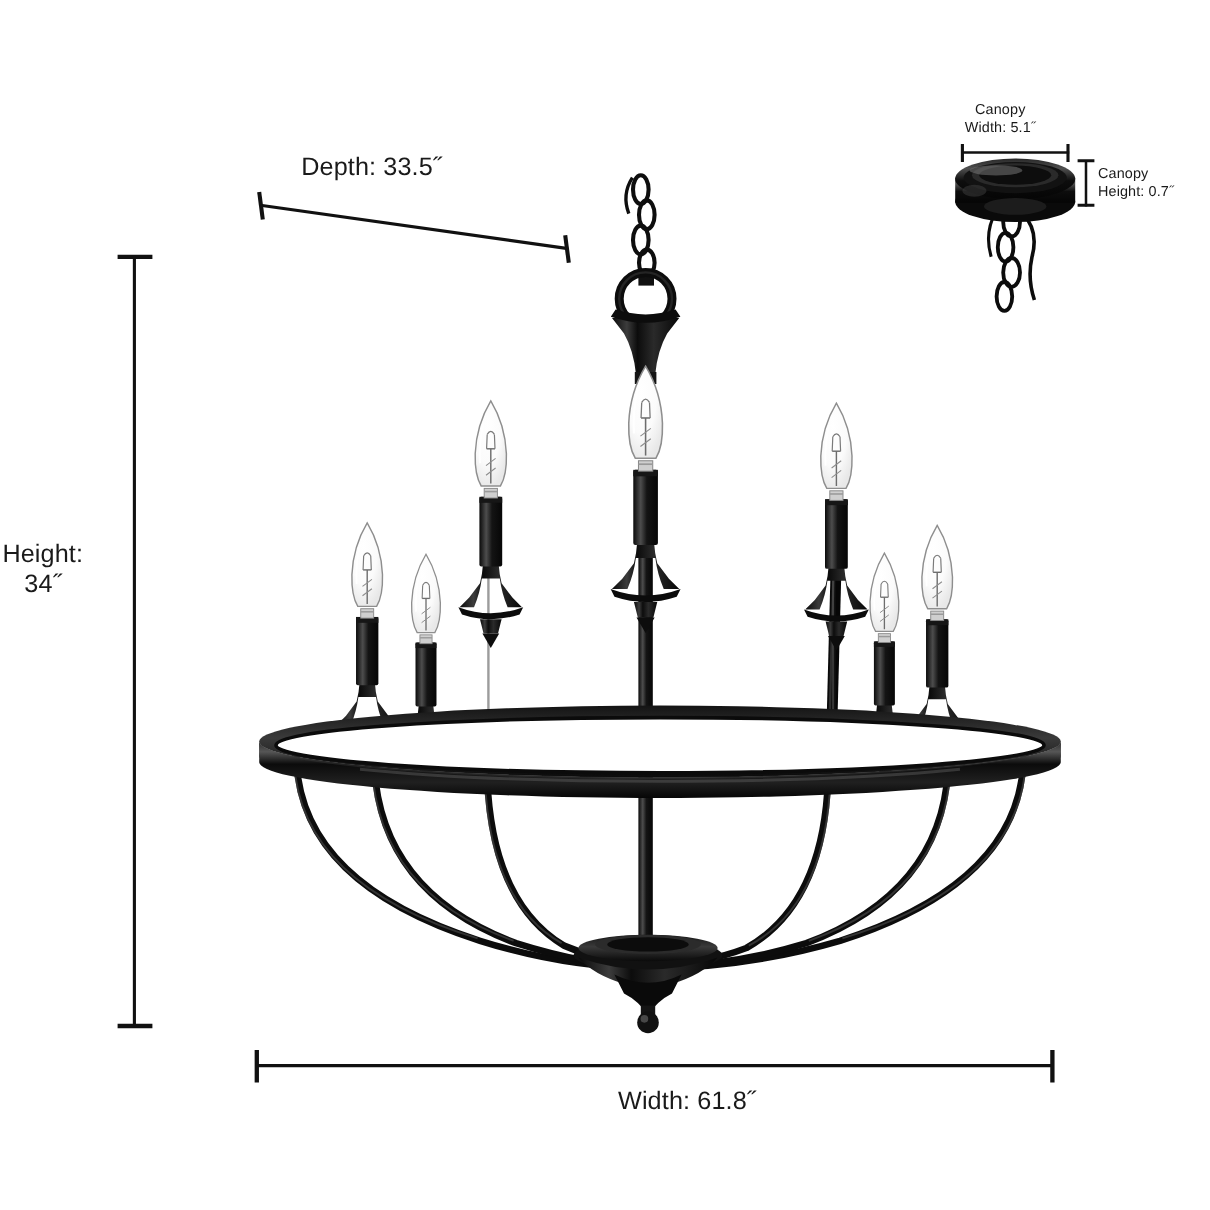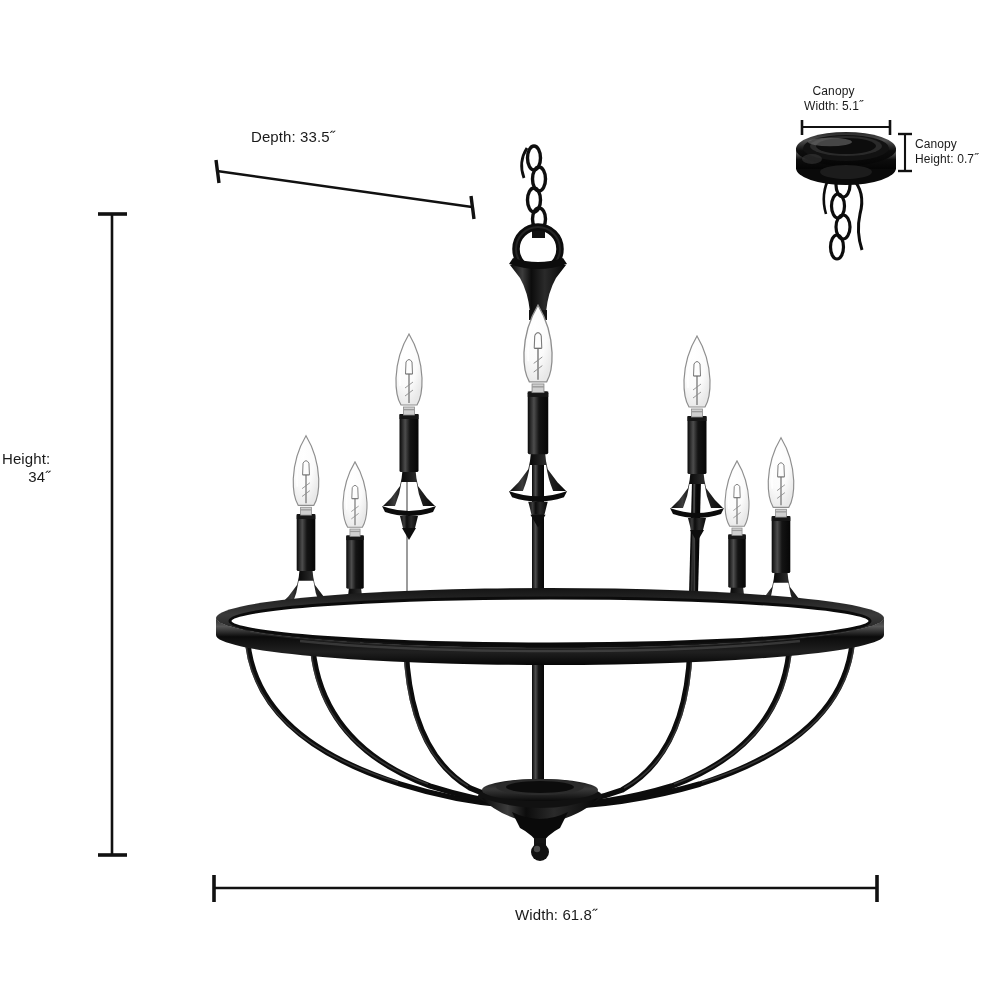--- a/index.html
+++ b/index.html
@@ -21,34 +21,34 @@
   #artboard {
     position: absolute;
     inset: 0;
     width: 1008px;
     height: 1008px;
   }
   .dim-label {
     position: absolute;
     color: #1a1a1a;
     font-family: "Liberation Sans", sans-serif;
-    font-size: 15px;
+    font-size: 21px;
     line-height: 1.18;
     letter-spacing: 0.1px;
     white-space: pre;
     user-select: none;
   }
   .dim-label.small {
     font-size: 12px;
     line-height: 1.22;
   }
   #lbl-height {
     left: 2px;
     top: 450px;
-    text-align: right;
+    text-align: center;
   }
   #lbl-depth {
     left: 251px;
     top: 128px;
   }
   #lbl-width {
     left: 515px;
     top: 906px;
   }
   #lbl-canopy-width {

